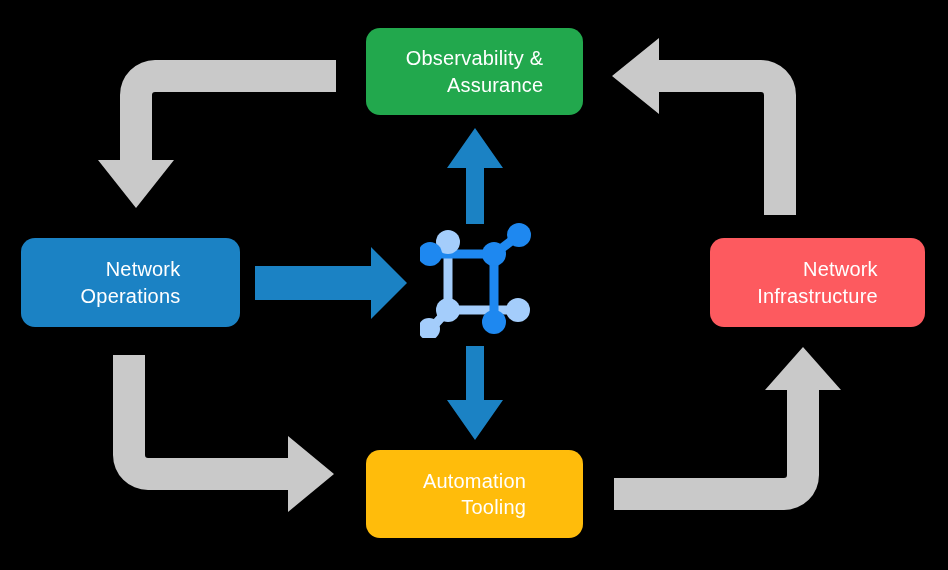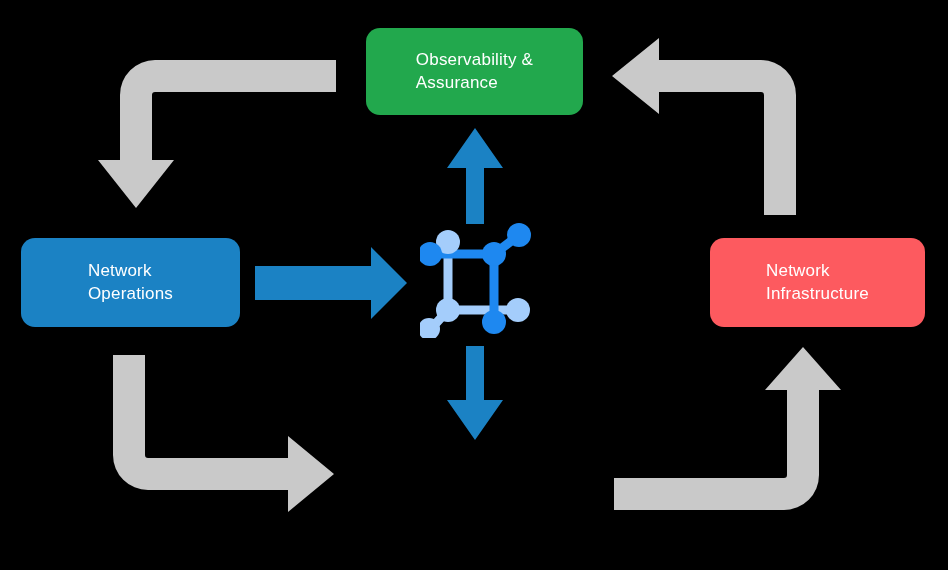--- a/index.html
+++ b/index.html
@@ -16,23 +16,23 @@
     height: 570px;
     background: #000000;
     overflow: hidden;
   }
   .node-box {
     position: absolute;
     border-radius: 14px;
     display: flex;
     align-items: center;
     justify-content: center;
-    text-align: left;
+    text-align: right;
     color: #ffffff;
-    font-size: 17px;
+    font-size: 20px;
     line-height: 1.32;
     font-weight: 400;
     letter-spacing: 0.2px;
     box-sizing: border-box;
     padding: 4px 19px;
     white-space: pre-line;
   }
   #box-observability {
     left: 366px;
     top: 28px;
@@ -197,14 +197,18 @@
   <div class="node-box" id="box-network-operations" style="background:#1b82c4">
     <span>Network
 Operations</span>
   </div>
 
   <div class="node-box" id="box-network-infrastructure" style="background:#fd5a5f">
     <span>Network
 Infrastructure</span>
   </div>
 
+  <div class="node-box" id="box-automation-tooling" style="background:#ffbc0b">
+    <span>Automation
+Tooling</span>
+  </div>
 
 </div>
 
 </body></html>

